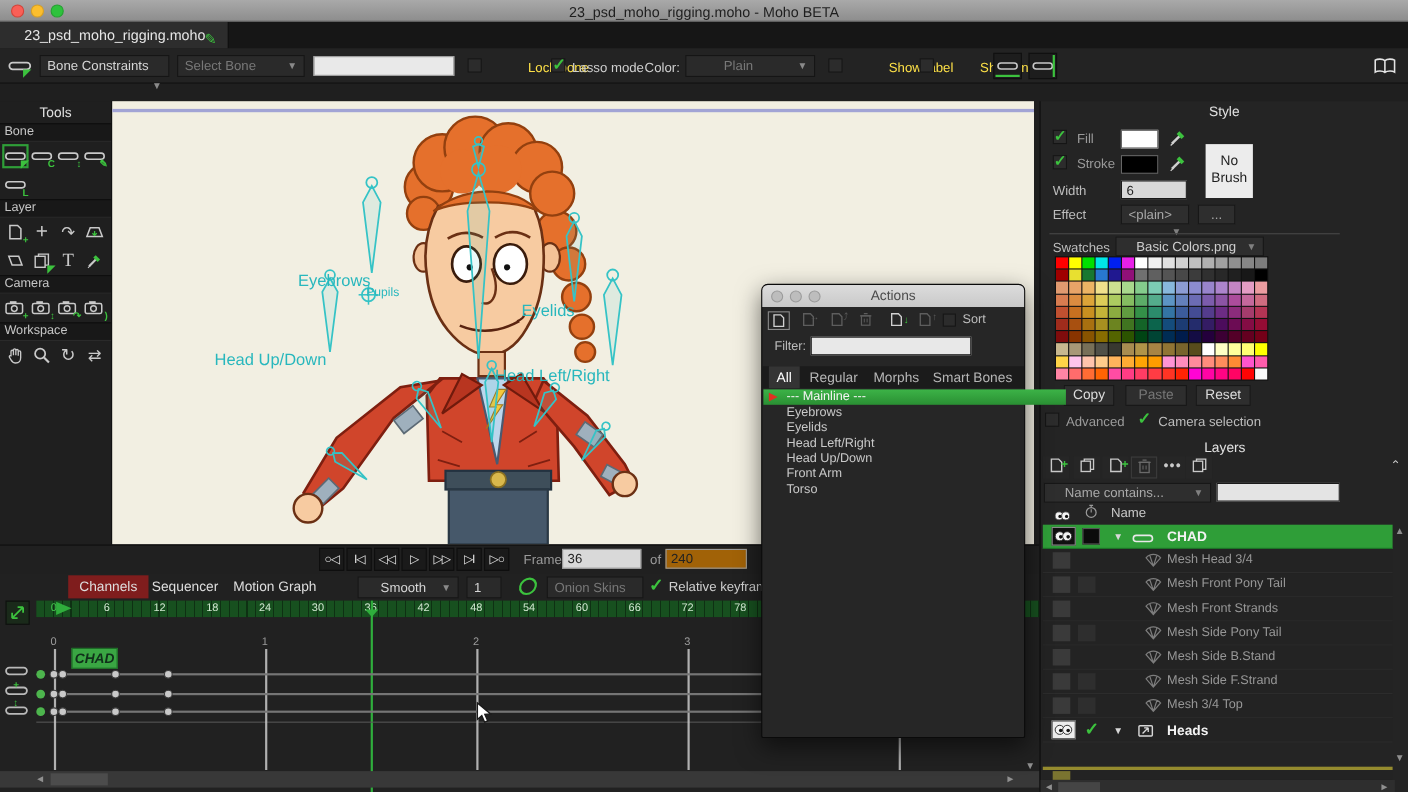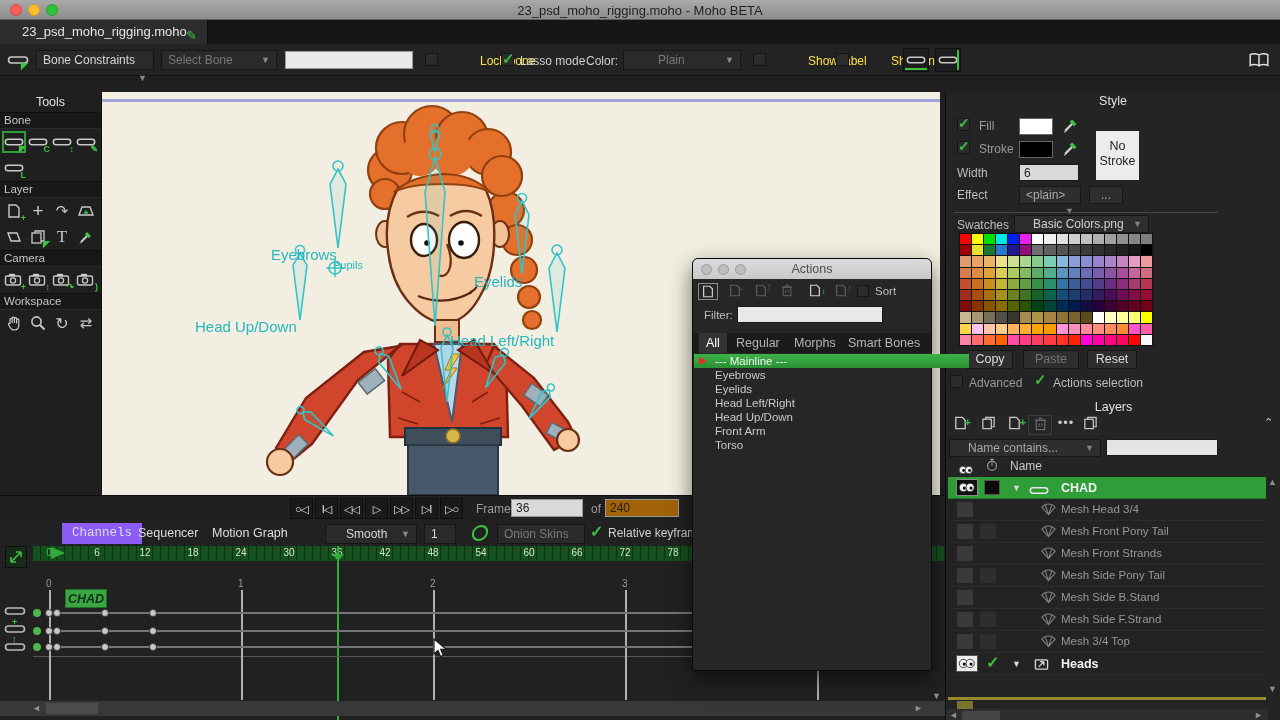--- a/index.html
+++ b/index.html
@@ -68,21 +68,21 @@
   #playbar { left:0; top:495px; width:945px; height:26px; background:#202020;
     border-top:1px solid #0e0e0e; }
   .pbtn { position:absolute; top:2px; width:23px; height:21px; background:#1a1a1a;
     border:1px solid #0e0e0e; color:#e4e4e4; font-size:11px; text-align:center;
     line-height:20px; letter-spacing:-1px; }
 
   
   #timeline { left:0; top:521px; width:945px; height:199px; background:#212121; }
   .ttab { position:absolute; top:2px; height:21px; line-height:21px; padding:0 10px;
     color:#dedede; font-size:12.5px; }
-  .ttab.active { background:#8b5cf6;font-family:Liberation Mono, monospace; }
+  .ttab.active { background:#7f1d1d; }
   #frameruler { position:absolute; left:33px; top:25px; width:912px; height:15px;
     background:#17501f;
     background-image:repeating-linear-gradient(90deg, rgba(0,0,0,0) 0 7px, rgba(0,0,0,.4) 7px 8px); }
   .fnum { position:absolute; top:1px; font-size:10px; color:#cfe6cf; transform:translateX(-50%); }
   .snum { position:absolute; top:0; font-size:10px; color:#9b9b9b; }
   .secline { position:absolute; top:69px; width:2px; height:110px; background:#c9c9c9; opacity:.85; }
   .trackline { position:absolute; left:49px; width:860px; height:2px; background:#757575; }
   .kf { position:absolute; width:8px; height:8px; border-radius:50%; background:#c9c9c9;
     border:1px solid #3a3a3a; }
   .chdot { position:absolute; left:33px; width:8px; height:8px; border-radius:50%; background:#4db54d; }
@@ -665,21 +665,21 @@
 
     <div class="abs" style="left:11px;top:49px;width:13px;height:13px;background:#2c2c2c;border:1px solid #151515">
       <span style="color:#3cc23e;font-size:14px;font-weight:bold;position:absolute;top:-4px">✓</span>
       </div>
     <div class="rlbl" style="left:33px;top:50px">Stroke</div>
     <div class="swatch" style="left:73px;top:49px;background:#000000"></div>
     <div class="abs" style="left:116px;top:47px;color:#cfcfcf"><svg width="18" height="18">
           <use href="#sym-dropper"></use>
         </svg></div>
 
-    <div id="nobrush">No Stroke</div>
+    <div id="nobrush">No Brush</div>
 
     <div class="rlbl" style="left:11px;top:74px;color:#bdbdbd">Width</div>
     <input class="rinput" style="left: 73px; top: 72px; width: 60px;" value="6">
 
     <div class="rlbl" style="left:11px;top:96px;color:#bdbdbd">Effect</div>
     <div class="rdd" style="left:73px;top:94px;width:62px">
       <span>&lt;plain&gt;</span><span class="car">▼</span>
     </div>
     <div class="rdd" style="left:143px;top:94px;width:34px;text-align:center">...</div>
 
@@ -855,21 +855,21 @@
 
     <div class="rbtn" style="left:21px;width:46px">Copy</div>
     <div class="rbtn" style="left:77px;width:56px;color:#767676">Paste</div>
     <div class="rbtn" style="left:141px;width:50px">Reset</div>
 
     <div class="abs" style="left:4px;top:283px;width:13px;height:13px;background:#2c2c2c;border:1px solid #151515"></div>
     <div class="rlbl" style="left:23px;top:284px">Advanced</div>
     <div class="abs" style="left:88px;top:283px;width:13px;height:13px">
       <span style="color:#3cc23e;font-size:15px;font-weight:bold;position:absolute;top:-4px">✓</span>
       </div>
-    <div class="rlbl" style="left:107px;top:284px;color:#bdbdbd">Actions selection</div>
+    <div class="rlbl" style="left:107px;top:284px;color:#bdbdbd">Camera selection</div>
 
     <div class="ptitle" id="layers-title">Layers</div>
     <div class="lic" style="left:2px"><svg width="15" height="16">
           <use href="#sym-page"></use>
         </svg><span style="position:absolute;right:1px;top:1px;color:#3cc23e;font-size:11px;font-weight:bold">+</span></div>
     <div class="lic" style="left:30px"><svg width="15" height="16">
           <use href="#sym-pages"></use>
         </svg></div>
     <div class="lic" style="left:56px"><svg width="15" height="16">
           <use href="#sym-page"></use>

